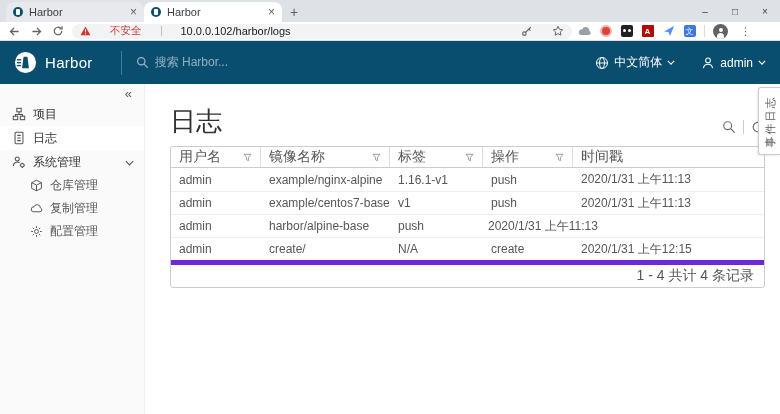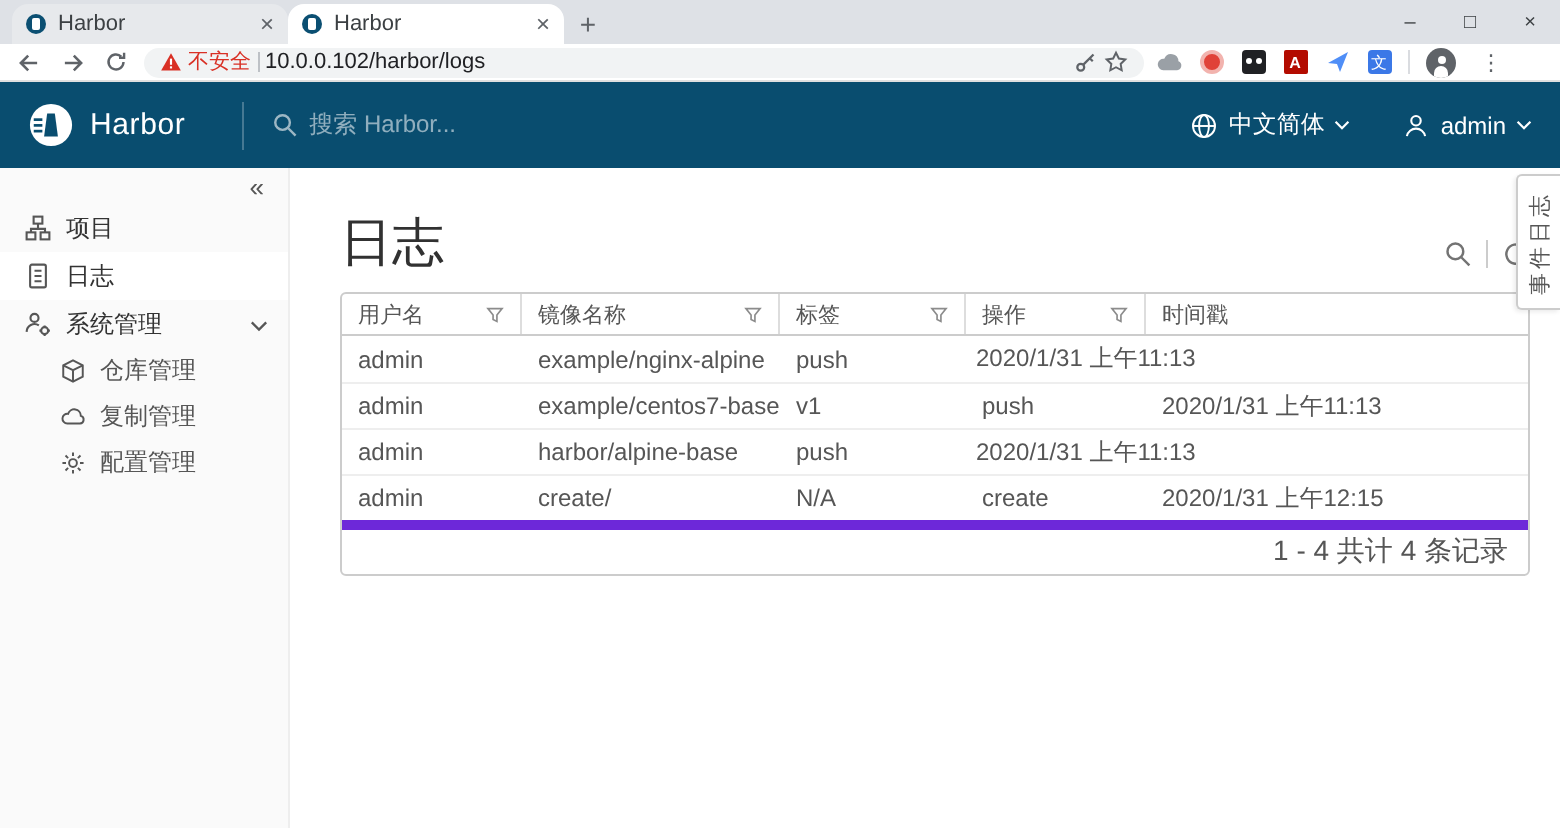--- a/index.html
+++ b/index.html
@@ -14,21 +14,21 @@
   .tab .tab-title { flex:1; white-space:nowrap; overflow:hidden; }
   .tab .tab-close { color:#5f6368; font-size:12px; line-height:1; cursor:pointer; }
   .favicon { width:10px; height:10px; border-radius:50%; background:#0b4f72; position:relative; flex:none; }
   .favicon::after { content:""; position:absolute; left:3px; top:2px; width:4px; height:6px; background:#fff; border-radius:1px; }
   .newtab { width:24px; height:20px; display:flex; align-items:center; justify-content:center; color:#5f6368; font-size:14px; cursor:pointer; }
   .win-controls { position:absolute; right:0; top:0; height:22px; display:flex; }
   .win-controls span { width:30px; height:22px; display:flex; align-items:center; justify-content:center; font-size:10px; color:#3c4043; cursor:pointer; }
 
   .toolbar { height:19px; background:#fff; display:flex; align-items:center; padding:0 6px; gap:6px; border-bottom:1px solid #e0e0e0; }
   .navbtn { width:16px; height:16px; display:flex; align-items:center; justify-content:center; color:#5f6368; flex:none; cursor:pointer; }
-  .omnibox { flex:1; height:15px; max-width:500px; background:#f1f3f4; border-radius:8px; display:flex; align-items:center; padding:0 8px; gap:3px; font-size:11px; }
+  .omnibox { flex:1; height:15px; max-width:500px; background:#f1f3f4; border-radius:8px; display:flex; align-items:center; padding:0 8px; gap:19px; font-size:11px; }
   .insecure { color:#d93025; font-size:10.5px; }
   .omni-div { width:1px; height:10px; background:#bdc1c6; }
   .url { color:#202124; font-size:11px; flex:1; white-space:nowrap; overflow:hidden; }
   .ext-row { display:flex; align-items:center; gap:8px; }
   .ext { width:13px; height:13px; display:flex; align-items:center; justify-content:center; cursor:pointer; }
   .ext-cloud { color:#9aa0a6; }
   .ext-circle { width:12px; height:12px; border-radius:50%; background:#e04238; border:2px solid #f2b3ae; }
   .ext-dark { width:12px; height:12px; border-radius:2px; background:#202124; position:relative; }
   .ext-dark::after { content:""; position:absolute; left:2px; top:4px; width:3px; height:3px; background:#fff; border-radius:50%; box-shadow:5px 0 0 #fff; }
   .ext-pdf { width:12px; height:12px; background:#b30b00; color:#fff; font-size:8px; font-weight:bold; display:flex; align-items:center; justify-content:center; border-radius:1px; }
@@ -63,21 +63,21 @@
 
   .content { flex:1; position:relative; padding:0 15px 0 25px; background:#fff; }
   .content-head { display:flex; align-items:flex-end; justify-content:space-between; padding-top:14px; height:52px; }
   .content-head h1 { font-size:26px; font-weight:400; color:#313131; line-height:1.1; }
   .actions { display:flex; align-items:center; gap:7px; color:#737373; padding-bottom:2px; }
   .actions .vdiv { width:1px; height:14px; background:#ccc; }
   .actions svg { cursor:pointer; }
 
   .datagrid { margin-top:10px; border:1px solid #ccc; border-radius:3px; font-size:12px; color:#565656; background:#fff; }
   .dg-head { display:flex; height:21px; align-items:stretch; border-bottom:1px solid #ccc; }
-  .dg-hcell { display:flex; align-items:center; padding:0 8px; font-size:11px; color:#565656; border-right:1px solid #ddd; }
+  .dg-hcell { display:flex; align-items:center; padding:0 8px; font-size:14px; color:#565656; border-right:1px solid #ddd; }
   .dg-hcell:last-child { border-right:none; }
   .funnel { margin-left:auto; display:flex; cursor:pointer; color:#8c8c8c; }
   .dg-row { display:flex; height:23px; align-items:center; }
   .dg-row + .dg-row { border-top:1px solid #eee; }
   .dg-cell { padding:0 8px; white-space:nowrap; overflow:hidden; }
   .c1 { width:90px; flex:none; } .c2 { width:129px; flex:none;gap:16px; } .c3 { width:93px; flex:none; } .c4 { width:90px; flex:none;justify-content:space-between; } .c5 { flex:1; }
   .dg-foot { height:27px; border-top:5px solid #6d28d9; display:flex; align-items:center; justify-content:flex-end; padding-right:10px; font-size:14px; color:#565656; }
 
   .event-tab { position:absolute; top:3px; right:0; width:22px; height:68px; background:#fff; border:1px solid #ccc; border-right:none; border-radius:3px 0 0 3px; box-shadow:-1px 1px 2px rgba(0,0,0,.08); display:flex; align-items:center; justify-content:center; cursor:pointer; }
   .event-tab span { transform:rotate(-90deg); white-space:nowrap; font-size:11px; color:#565656; letter-spacing:2px; }
@@ -331,20 +331,21 @@
             </span>
           </div>
         <div class="dg-hcell c5">
             <span>时间戳</span>
           </div>
       </div>
 
       <div class="dg-row">
         <div class="dg-cell c1">admin</div>
         <div class="dg-cell c2">example/nginx-alpine</div>
+        <div class="dg-cell c3">1.16.1-v1</div>
         <div class="dg-cell c4">push</div>
         <div class="dg-cell c5">2020/1/31 上午11:13</div>
       </div>
       <div class="dg-row">
         <div class="dg-cell c1">admin</div>
         <div class="dg-cell c2">example/centos7-base</div>
         <div class="dg-cell c3">v1</div>
         <div class="dg-cell c4">push</div>
         <div class="dg-cell c5">2020/1/31 上午11:13</div>
       </div>

